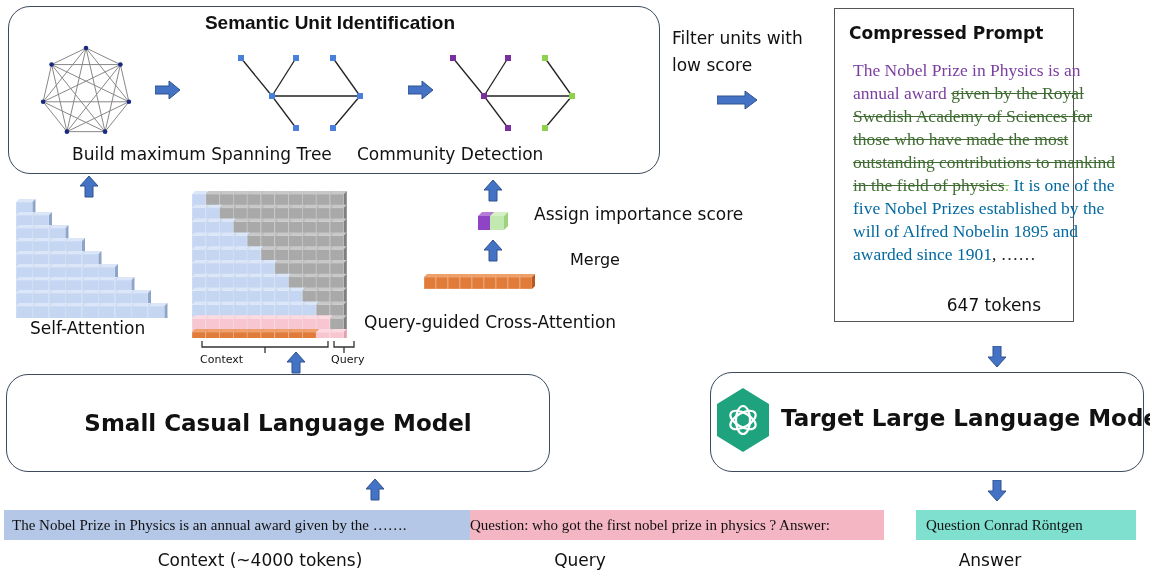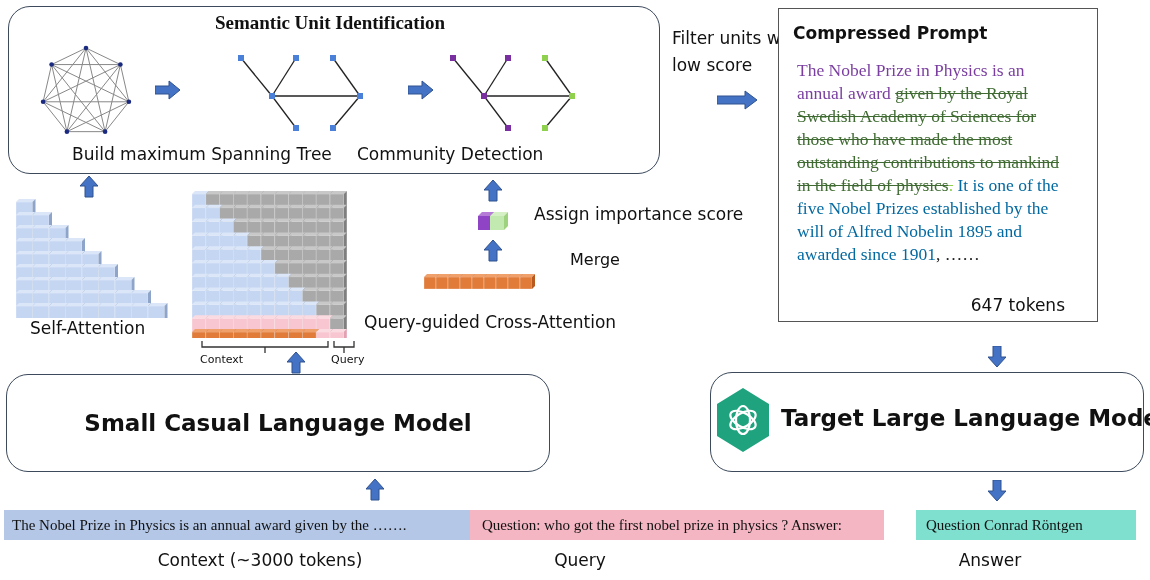--- a/index.html
+++ b/index.html
@@ -4,37 +4,37 @@
 <style>
   html, body { margin:0; padding:0; }
   body { width:1150px; height:580px; background:#ffffff; position:relative; overflow:hidden;
          font-family:"Liberation Sans", sans-serif; color:#111; }
   .abs { position:absolute; }
   .box { position:absolute; border:1.6px solid #3c4a5c; border-radius:22px; background:#fff; box-sizing:border-box; }
   .sans { font-family:"DejaVu Sans", sans-serif; }
   .serif { font-family:"Liberation Serif", serif; }
   #sui-title { left:0; width:660px; top:12px; text-align:center; font-weight:bold; font-size:19px; }
   .lbl { font-size:17px; white-space:nowrap; }
-  #cp-box { position:absolute; left:778px; top:8px; width:320px; height:314px; border:1.6px solid #555; box-sizing:border-box; background:#fff; }
+  #cp-box { position:absolute; left:834px; top:8px; width:240px; height:314px; border:1.6px solid #555; box-sizing:border-box; background:#fff; }
   #cp-title { left:14px; top:14px; font-weight:bold; font-size:17px; }
   #cp-text { left:18px; top:50px; width:270px; font-size:17.5px; line-height:23px; }
   .kept { color:#7a3ea0; }
   .removed { color:#3f6b32; text-decoration:line-through;text-align:right; }
   .pinkt { color:#0369a1; }
   .dark { color:#222; }
   #cp-tokens { right:32px; top:286px; font-size:17px; }
   .model-title { position:absolute; left:0; right:0; top:0; bottom:0; display:flex; align-items:center; justify-content:center; font-weight:bold; font-size:24px; }
   .strip { position:absolute; height:30px; display:flex; align-items:center; font-family:"Liberation Serif", serif; font-size:15px; white-space:nowrap; overflow:hidden; }
   .cap { position:absolute; font-size:17px; text-align:center; }
 </style>
 </head>
 <body>
 
 <div class="box" style="left:8px; top:6px; width:652px; height:168px;"></div>
-<div id="sui-title" class="abs sans" style="font-family:Liberation Serif, serif;text-align:center;">Semantic Unit Identification</div>
+<div id="sui-title" class="abs sans" style="font-family:Liberation Sans, sans-serif;text-align:center;">Semantic Unit Identification</div>
 
 <svg class="abs" style="left:36px; top:40px;" width="100" height="100">
   <g id="kgraph" stroke="#888" stroke-width="1">
       <line x1="50" y1="8" x2="84.40058522859331" y2="24.566448718215728"></line>
       <line x1="50" y1="8" x2="92.89682813600024" y2="61.79092109407783"></line>
       <line x1="50" y1="8" x2="69.09088452117255" y2="91.64263018770644"></line>
       <line x1="50" y1="8" x2="30.909115478827445" y2="91.64263018770644"></line>
       <line x1="50" y1="8" x2="7.103171863999762" y2="61.79092109407784"></line>
       <line x1="50" y1="8" x2="15.599414771406686" y2="24.56644871821573"></line>
       <line x1="84.40058522859331" y1="24.566448718215728" x2="92.89682813600024" y2="61.79092109407783"></line>
@@ -1077,18 +1077,18 @@
 </div>
 
 <svg class="abs" style="left:366px; top:479px;" width="18" height="22">
   <path d="M9 0 L18 10 H13 V21 H5 V10 H0 Z" fill="#4472c4" stroke="#2f528f" stroke-width="1"></path>
 </svg>
 <svg class="abs" style="left:988px; top:480px;" width="18" height="22">
   <path d="M5 0 H13 V11 H18 L9 21 L0 11 H5 Z" fill="#4472c4" stroke="#2f528f" stroke-width="1"></path>
 </svg>
 
 <div class="strip" style="left:4px; top:510px; width:466px; background:#b4c7e7; padding-left:8px; box-sizing:border-box;">The Nobel Prize in Physics is an annual award given by the …….</div>
-<div class="strip" style="left:470px; top:510px; width:414px; background:#f4b6c2; padding-left:12px; box-sizing:border-box;">Question: who got the first nobel prize in physics ? Answer:</div>
+<div class="strip" style="left:470px; top:510px; width:414px; background:#f4b6c2; padding-left:0px; box-sizing:border-box;">Question: who got the first nobel prize in physics ? Answer:</div>
 <div class="strip" style="left:916px; top:510px; width:220px; background:#7fe0d0; padding-left:10px; box-sizing:border-box;">Question Conrad Röntgen</div>
 
-<div class="cap sans" style="left:130px; top:550px; width:260px;">Context (~3000 tokens)</div>
+<div class="cap sans" style="left:130px; top:550px; width:260px;">Context (~4000 tokens)</div>
 <div class="cap sans" style="left:530px; top:550px; width:100px;">Query</div>
 <div class="cap sans" style="left:940px; top:550px; width:100px;">Answer</div>
 
 </body></html>

